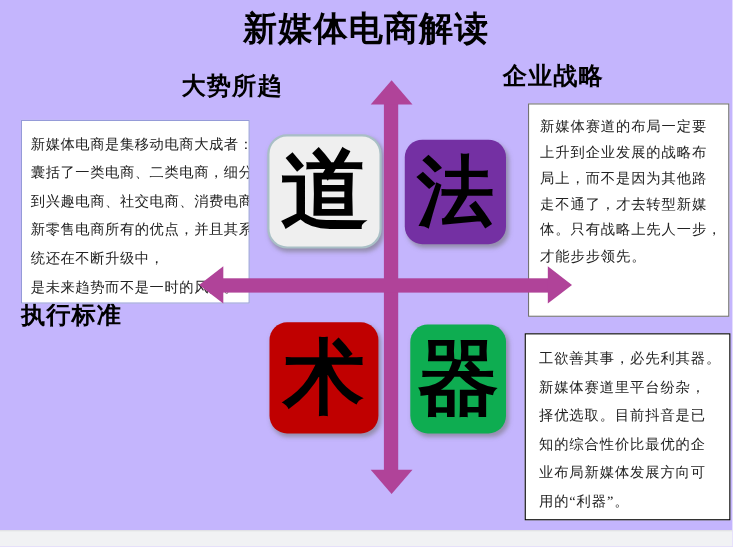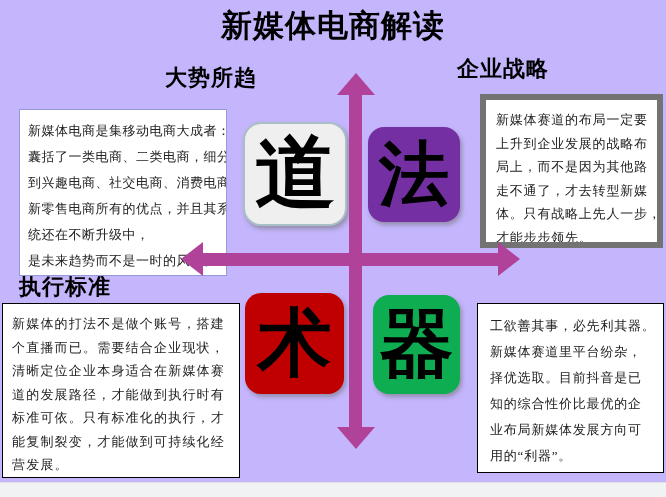--- a/index.html
+++ b/index.html
@@ -25,22 +25,22 @@
     position: absolute; box-sizing: border-box; background: #fff;
     font-family: "Liberation Serif", serif;
     font-size: 13px; color: #222; white-space: pre; overflow: hidden;
   }
   .tbox.tl {
     left: 3px; top: 109px; width: 208px; height: 167px;
     border: 1px solid #959BD8; padding: 8px 6px 0 8px;
     line-height: 26px; letter-spacing: 0.5px; margin-left: 16px;
   }
   .tbox.tr {
-    left: 480px; top: 94px; width: 183px; height: 154px;
-    border: 6px solid #737373; padding: 8px 4px 0 10px;
+    left: 480px; top: 94px; width: 183px; height: 194px;
+    border: 1px solid #737373; padding: 8px 4px 0 10px;
     line-height: 23.5px; letter-spacing: 0.8px;
   }
   .tbox.bl {
     left: 2px; top: 303px; width: 238px; height: 175px;
     border: 1px solid #000; padding: 8px 4px 0 9px;
     line-height: 23.5px; letter-spacing: 1.2px;
   }
   .tbox.br {
     left: 477px; top: 303px; width: 187px; height: 170px;
     border: 1px solid #000; padding: 9px 4px 0 12px;
@@ -88,27 +88,20 @@
 到兴趣电商、社交电商、消费电商、
 新零售电商所有的优点，并且其系
 统还在不断升级中，
 是未来趋势而不是一时的风口。</div>
   <div class="tbox tr">新媒体赛道的布局一定要
 上升到企业发展的战略布
 局上，而不是因为其他路
 走不通了，才去转型新媒
 体。只有战略上先人一步，
 才能步步领先。</div>
-  <div class="tbox bl">新媒体的打法不是做个账号，搭建
-个直播而已。需要结合企业现状，
-清晰定位企业本身适合在新媒体赛
-道的发展路径，才能做到执行时有
-标准可依。只有标准化的执行，才
-能复制裂变，才能做到可持续化经
-营发展。</div>
   <div class="tbox br">工欲善其事，必先利其器。
 新媒体赛道里平台纷杂，
 择优选取。目前抖音是已
 知的综合性价比最优的企
 业布局新媒体发展方向可
 用的“利器”。</div>
 
   <div class="concept dao" style="background: rgb(239, 239, 239);">
     <span>道</span>
   </div>

